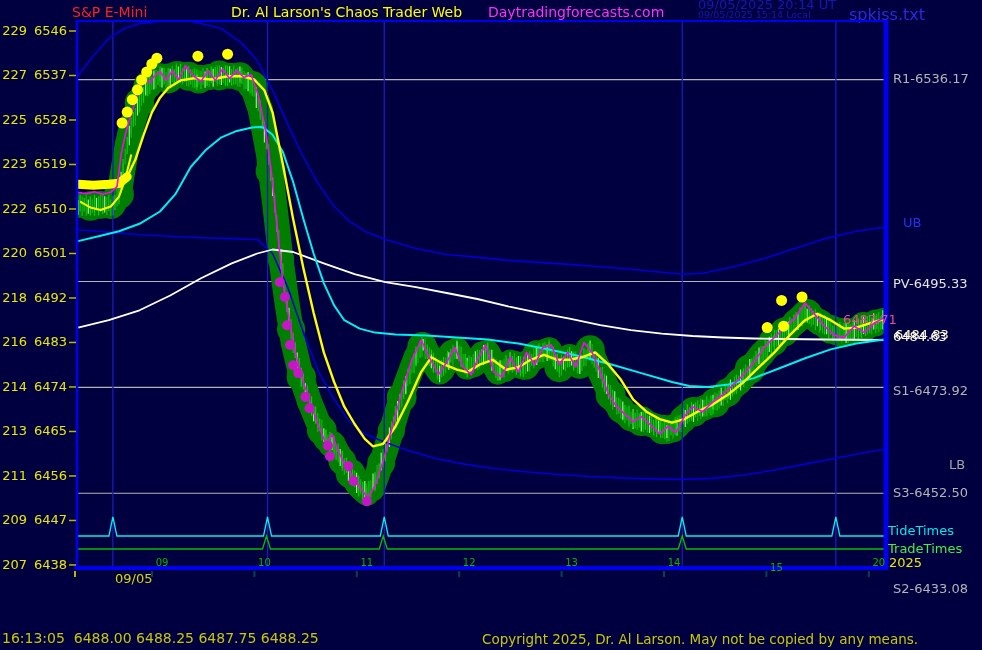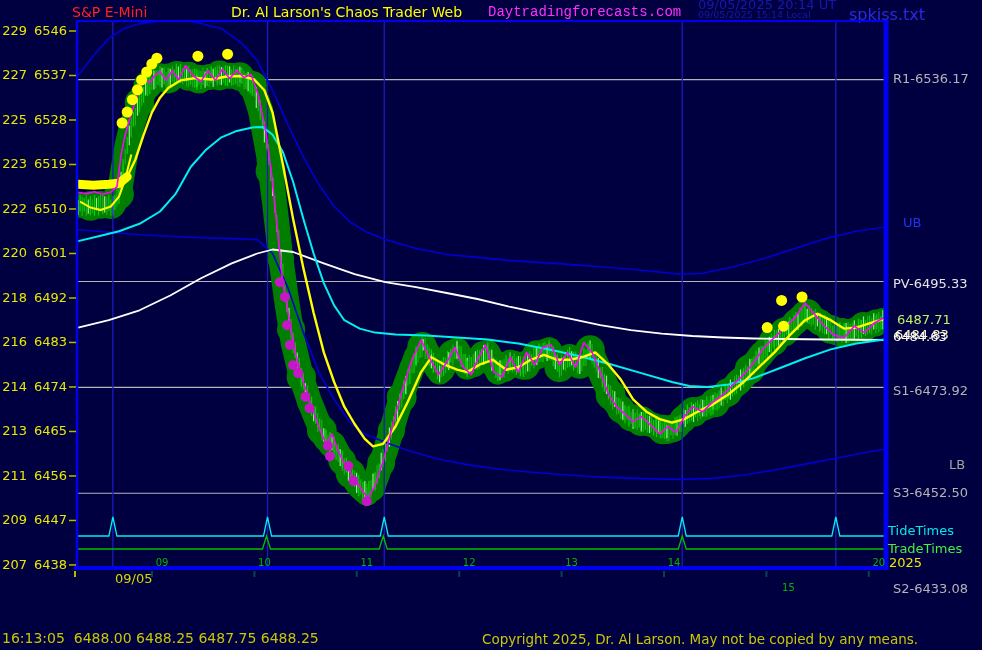--- a/index.html
+++ b/index.html
@@ -15,21 +15,21 @@
   .hour-lbl{position:absolute;color:#00b400;font-size:10px;line-height:15px;transform:translateX(-50%);}
   .right-lbl{position:absolute;font-size:13px;line-height:15px;white-space:pre;}
 </style>
 </head>
 <body>
 
 <div id="screen">
 
   <div class="abs lbl14" style="left:72px;top:4px;color:#ff2020;">S&amp;P E-Mini</div>
   <div class="abs lbl14" style="left:231px;top:4px;color:#ffff00;">Dr. Al Larson's Chaos Trader Web</div>
-  <div class="abs lbl14" style="left:488px;top:4px;color:#ff30ff;font-family:Liberation Mono, monospace;">Daytradingforecasts.com</div>
+  <div class="abs lbl14" style="left:488px;top:4px;color:#ff30ff;">Daytradingforecasts.com</div>
   <div class="abs" style="left:698px;top:0px;color:#1518b0;font-size:13px;line-height:10px;">09/05/2025 20:14 UT</div>
   <div class="abs" style="left:698px;top:10px;color:#1518b0;font-size:9.5px;line-height:10px;">09/05/2025 15:14 Local</div>
   <div class="abs" style="left:849px;top:5px;color:#2a2ae0;font-size:16px;">spkiss.txt</div>
 
   <svg id="chart-svg" width="982" height="650">
       <defs>
         <clipPath id="plotclip">
           <rect x="77" y="21" width="808" height="547"></rect>
         </clipPath>
       </defs>
@@ -701,38 +701,38 @@
       </div>
       <div class="axis-row" style="top: 556.952px;">
         <span class="c1">207</span>
         <span class="c2">6438</span>
       </div>
     </div>
   <div id="right-labels">
       <div class="right-lbl" style="left: 893px; top: 71px; color: rgb(180, 180, 180);">R1-6536.17</div>
       <div class="right-lbl" style="left: 903px; top: 215px; color: rgb(34, 51, 238);">UB</div>
       <div class="right-lbl" style="left: 893px; top: 276px; color: #e5e5e5;">PV-6495.33</div>
-      <div class="right-lbl" style="left: 897px; top: 312px; color: #bef264;">6487.71</div>
+      <div class="right-lbl" style="left: 843px; top: 312px; color: #ec4899;">6487.71</div>
       <div class="right-lbl" style="left: 895px; top: 327px; color: #fef9c3;">6484.83</div>
       <div class="right-lbl" style="left: 893px; top: 329px; color: rgb(255, 255, 255);">6484.63</div>
       <div class="right-lbl" style="left: 893px; top: 383px; color: rgb(180, 180, 180);">S1-6473.92</div>
       <div class="right-lbl" style="left: 949px; top: 441px; color: #a3a3a3; margin-top: 16px;">LB</div>
       <div class="right-lbl" style="left: 893px; top: 485px; color: rgb(180, 180, 180);">S3-6452.50</div>
       <div class="right-lbl" style="left: 888px; top: 523px; color: rgb(0, 232, 232);">TideTimes</div>
       <div class="right-lbl" style="left: 888px; top: 541px; color: rgb(68, 238, 68);">TradeTimes</div>
       <div class="right-lbl" style="left: 889px; top: 555px; color: rgb(233, 233, 0);">2025</div>
       <div class="right-lbl" style="left: 893px; top: 581px; color: rgb(180, 180, 180);">S2-6433.08</div>
     </div>
   <div id="hour-labels">
       <div class="hour-lbl" style="left: 162px; top: 555px;">09</div>
       <div class="hour-lbl" style="left: 264.4px; top: 555px;">10</div>
       <div class="hour-lbl" style="left: 366.8px; top: 555px;">11</div>
       <div class="hour-lbl" style="left: 469.2px; top: 555px;">12</div>
       <div class="hour-lbl" style="left: 571.6px; top: 555px;">13</div>
       <div class="hour-lbl" style="left: 674px; top: 555px;">14</div>
-      <div class="hour-lbl" style="left: 776.4px; top: 580px; margin-left: 12px;">15</div>
+      <div class="hour-lbl" style="left: 776.4px; top: 560px;">15</div>
       <div class="hour-lbl" style="left: 878.8px; top: 555px;">20</div>
     </div>
 
   <div class="abs lbl13" style="left:115px;top:571px;color:#d8d800;">09/05</div>
   <div class="abs lbl14" style="left:2px;top:630px;color:#c8c800;">16:13:05  6488.00 6488.25 6487.75 6488.25</div>
   <div class="abs" style="left:482px;top:631px;color:#c8c800;font-size:13.5px;">Copyright 2025, Dr. Al Larson. May not be copied by any means.</div>
 </div>
 
 </body></html>

